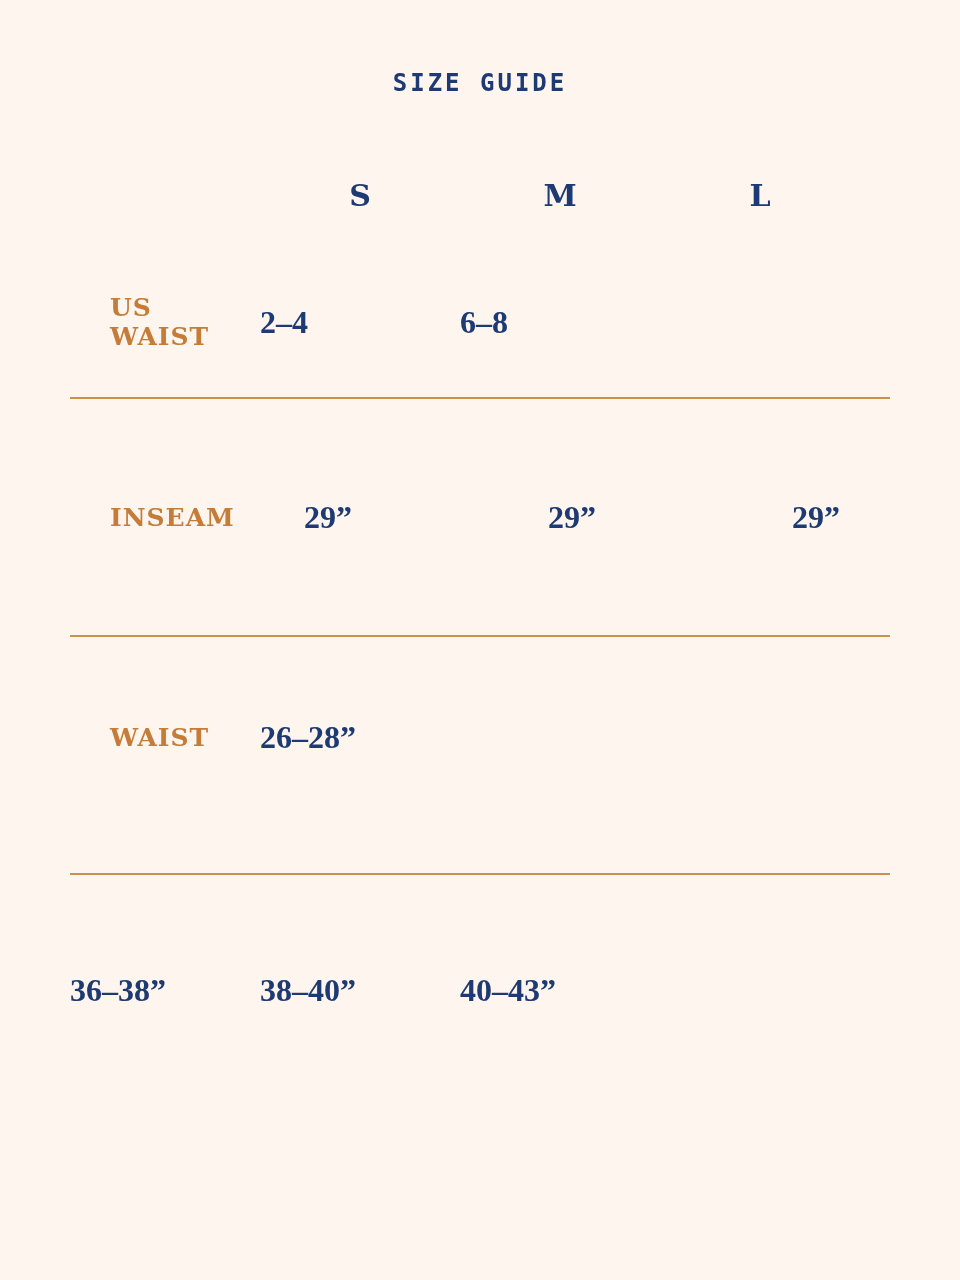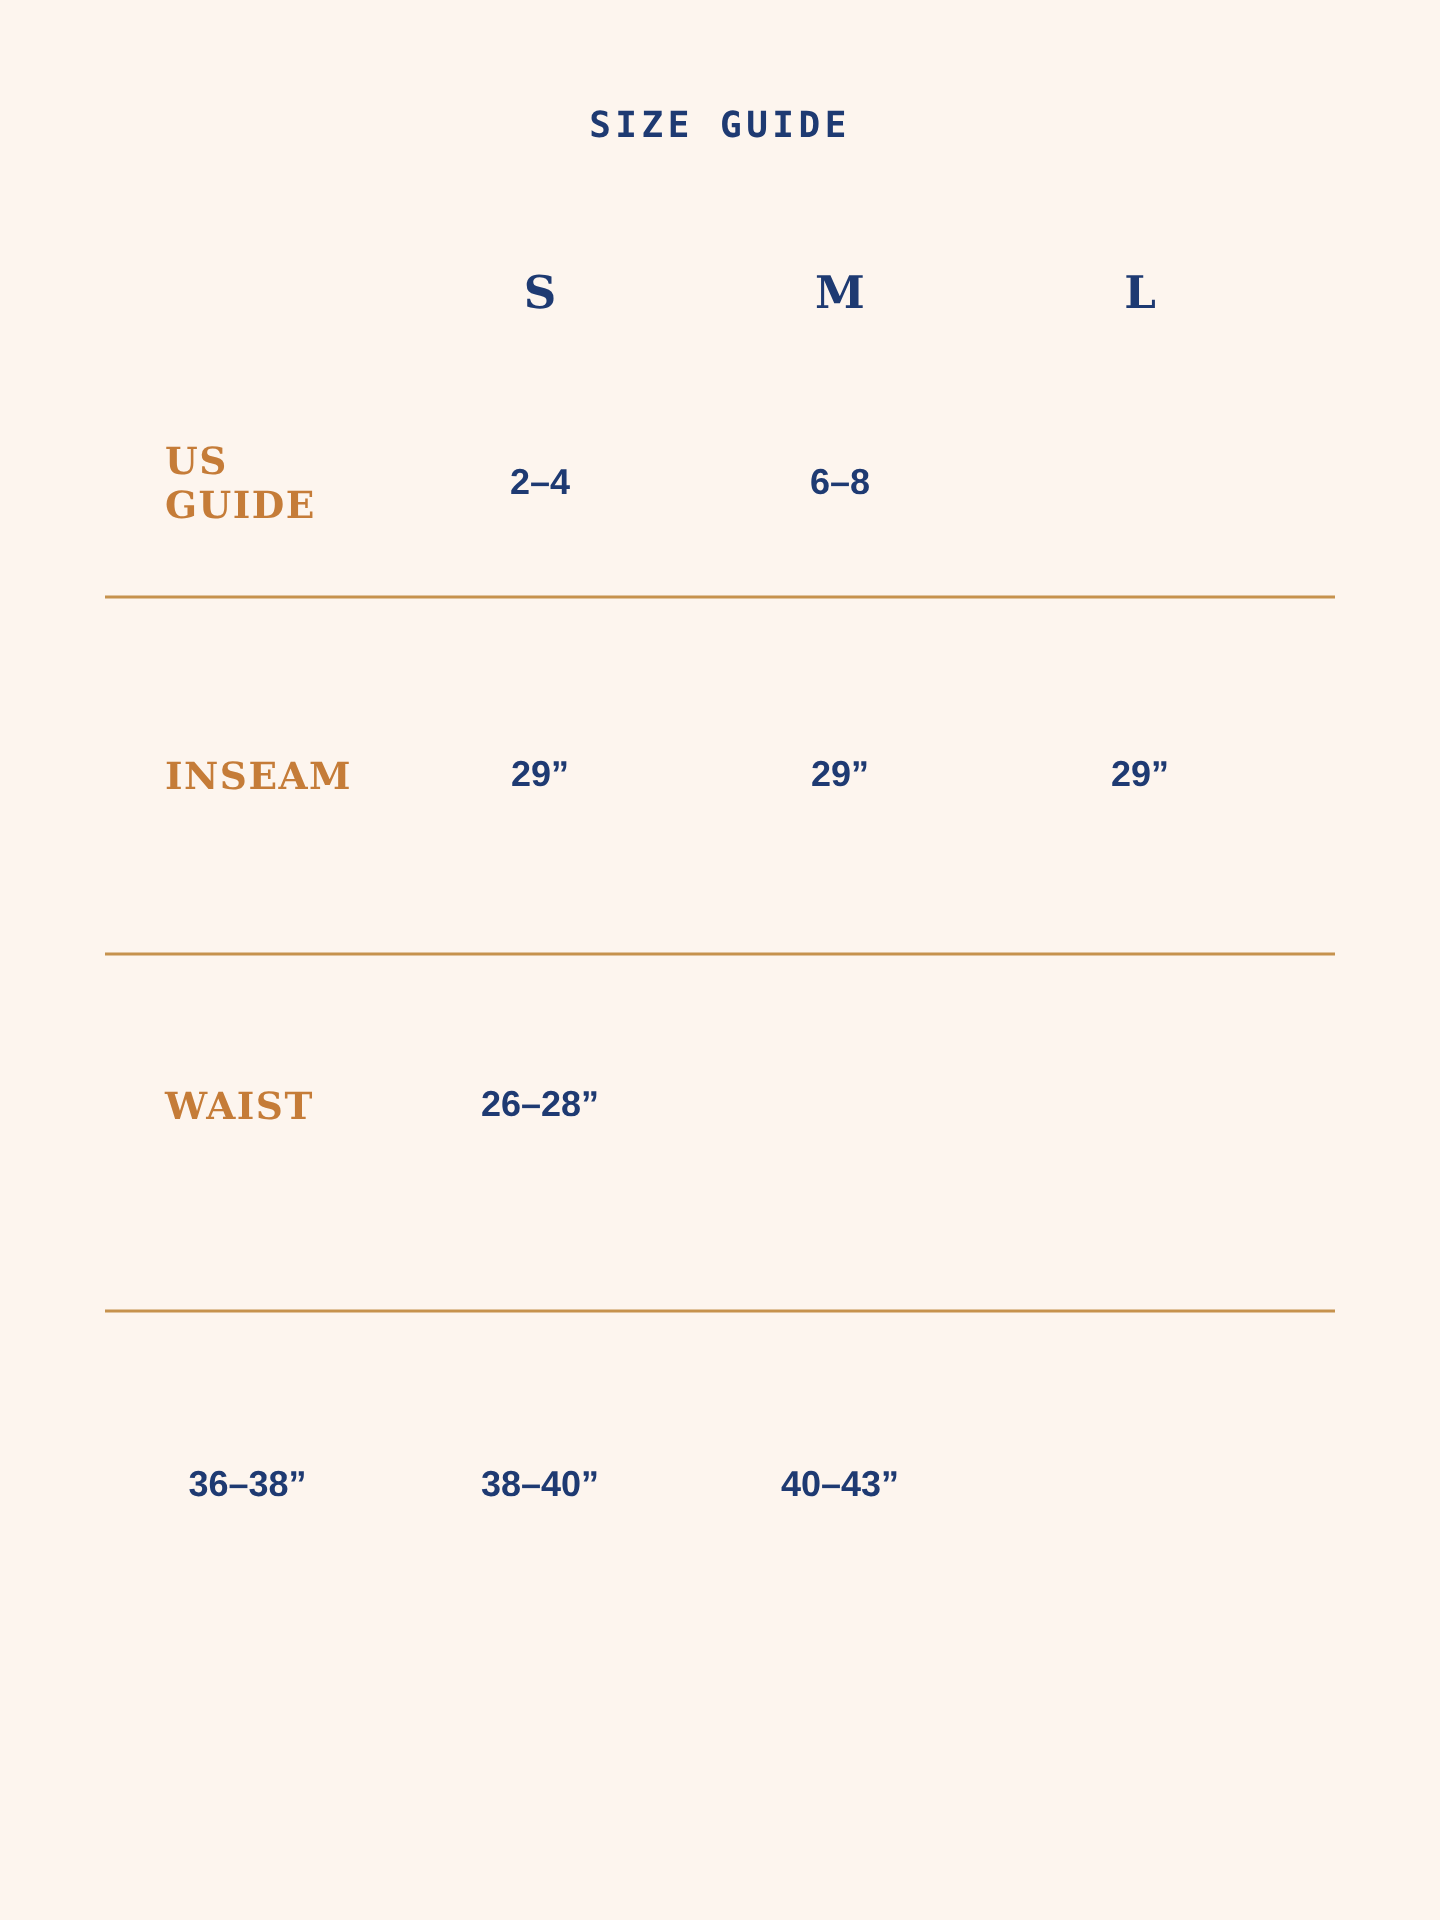--- a/index.html
+++ b/index.html
@@ -40,21 +40,21 @@
   }
   .trow {
     margin-left: 70px;
     width: 790px;
     display: grid;
     grid-template-columns: 190px 200px 200px 200px;
     align-items: center;
   }
   .thead { margin-top: 75px; height: 44px; }
   .row-ussize { margin-top: 76px; height: 44px; }
-  .row-inseam { margin-top: 96px; height: 44px; }
+  .row-inseam { margin-top: 96px; height: 44px; gap: 44px; }
   .row-waist  { margin-top: 78px; height: 44px; }
   .row-hip    { margin-top: 92px; height: 46px; }
   .divider {
     margin-left: 70px;
     width: 820px;
     height: 2px;
     background: var(--line);
     border: none;
   }
   .d1 { margin-top: 60px; }
@@ -70,44 +70,44 @@
   .rlabel {
     padding-left: 40px;
     font-family: "DejaVu Serif", serif;
     font-weight: bold;
     font-size: 25px;
     letter-spacing: 1px;
     color: var(--orange);
   }
   .row-hip .rlabel { transform: translateY(8px); padding-left: 32px; }
   .cell {
-    text-align: center;
-    font-family: Liberation Sans, sans-serif;
+    text-align: left;
+    font-family: Liberation Serif, serif;
     font-weight: bold;
-    font-size: 24px;
+    font-size: 32px;
     color: var(--navy);
   }
 </style>
 </head>
 <body>
 
 <div class="page">
 
   <div class="eyebrow">SIZE GUIDE</div>
 
 
   <div class="trow thead">
     <div class="rlabel"></div>
     <div class="th">S</div>
     <div class="th">M</div>
     <div class="th">L</div>
   </div>
 
   <div class="trow row-ussize">
-    <div class="rlabel">US GUIDE</div>
+    <div class="rlabel">US WAIST</div>
     <div class="cell">2–4</div>
     <div class="cell">6–8</div>
   </div>
 
   <div class="divider d1"></div>
 
   <div class="trow row-inseam">
     <div class="rlabel">INSEAM</div>
     <div class="cell">29”</div>
     <div class="cell">29”</div>

